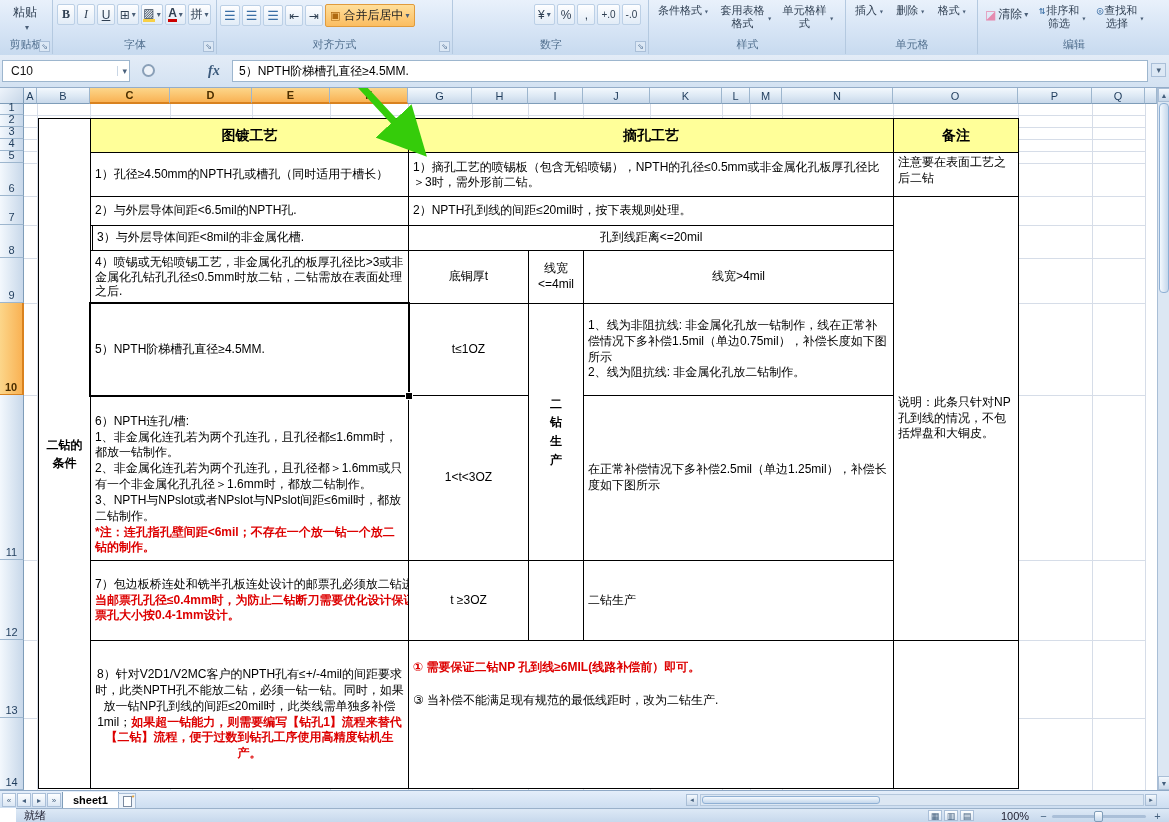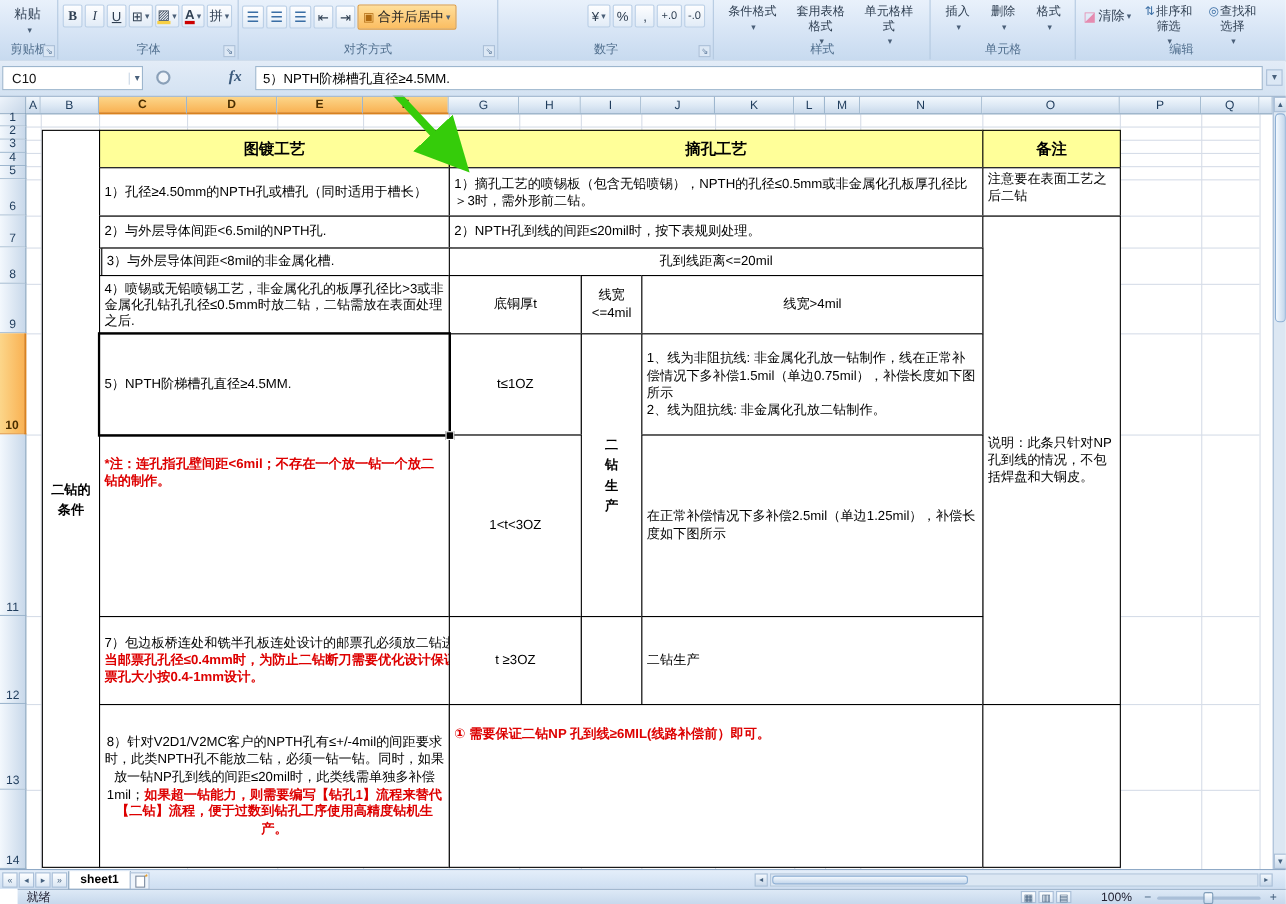--- a/index.html
+++ b/index.html
@@ -12,23 +12,23 @@
     border-bottom:1px solid #94adc9;z-index:20;}
   .rgroup{position:absolute;top:0;height:54px;border-right:1px solid #b4c9e0;box-sizing:border-box;}
   .glabel{position:absolute;bottom:2px;left:0;right:0;text-align:center;
     font-size:11px;color:#52708f;white-space:nowrap;}
   .launcher{position:absolute;right:2px;bottom:2px;font-size:8px;line-height:9px;
     color:#5d7a9c;border:1px solid #aabfd8;background:#dce8f5;padding:0 1px;cursor:pointer;}
   .rrow{position:absolute;top:4px;left:3px;right:3px;display:flex;align-items:center;}
   .rb{display:inline-flex;align-items:center;justify-content:center;height:21px;min-width:18px;
     margin-right:2px;padding:0 3px;font-size:12px;color:#2f3f52;border:1px solid #bcd0e6;
     border-radius:2px;background:linear-gradient(#fefeff,#e2ecf7);box-sizing:border-box;}
-  .rb2{display:inline-flex;flex-direction:column;align-items:center;justify-content:flex-start;
+  .rb2{display:inline-flex;align-items:center;justify-content:flex-start;
     margin:0 3px;padding:1px 2px;font-size:11px;line-height:13px;color:#2f3f52;width:52px;
-    text-align:center;word-break:break-all;}
+    text-align:center;word-break:break-all;font-family:Liberation Mono, monospace;}
   .dd{font-size:8px;margin-left:2px;color:#4a5f78;}
   .bold{font-family:"Liberation Serif",serif;font-weight:bold;}
   .italic{font-family:"Liberation Serif",serif;font-style:italic;}
   .underl{text-decoration:underline;}
   .fillicon{border-bottom:3px solid #f7d046;line-height:11px;}
   .fonticon{border-bottom:3px solid #cc0000;line-height:11px;font-weight:bold;}
   .alico{color:#3a6ea5;font-size:13px;}
   .merge{display:inline-flex;align-items:center;height:21px;padding:0 4px;font-size:12px;
     color:#222;background:linear-gradient(#ffdf9b,#fbbd61);border:1px solid #e09b3d;border-radius:2px;}
   .mcic{color:#b06a10;margin-right:3px;font-size:11px;}
@@ -408,37 +408,41 @@
 &lt;=4mil</span></div>
     <div class="cell vc ctr" style="left:583px;top:250px;width:311px;height:54px"><span class="inner">线宽&gt;4mil</span></div>
 
     <div class="cell vc" style="left:90px;top:303px;width:319px;height:93px"><span class="inner">5）NPTH阶梯槽孔直径≥4.5MM.</span></div>
     <div class="cell vc ctr" style="left:408px;top:303px;width:121px;height:93px"><span class="inner">t≤1OZ</span></div>
     <div class="cell vert" style="left:528px;top:303px;width:56px;height:258px"><span class="inner">二钻生产</span></div>
     <div class="cell vc" style="left:583px;top:303px;width:311px;height:93px"><span class="inner">1、线为非阻抗线: 非金属化孔放一钻制作，线在正常补偿情况下多补偿1.5mil（单边0.75mil），补偿长度如下图所示
 2、线为阻抗线: 非金属化孔放二钻制作。</span></div>
 
     <div class="cell" style="left:90px;top:395px;width:319px;height:166px">
-      <span class="red blk">*注：连孔指孔壁间距&lt;6mil；不存在一个放一钻一个放二钻的制作。</span>
+      <span>6）NPTH连孔/槽:
+1、非金属化连孔若为两个孔连孔，且孔径都≤1.6mm时，都放一钻制作。
+2、非金属化连孔若为两个孔连孔，且孔径都＞1.6mm或只有一个非金属化孔孔径＞1.6mm时，都放二钻制作。
+3、NPTH与NPslot或者NPslot与NPslot间距≤6mil时，都放二钻制作。</span><span class="red blk">*注：连孔指孔壁间距&lt;6mil；不存在一个放一钻一个放二钻的制作。</span>
     </div>
     <div class="cell vc ctr" style="left:408px;top:395px;width:121px;height:166px"><span class="inner">1&lt;t&lt;3OZ</span></div>
     <div class="cell vc" style="left:583px;top:395px;width:311px;height:166px"><span class="inner">在正常补偿情况下多补偿2.5mil（单边1.25mil），补偿长度如下图所示</span></div>
 
     <div class="cell vc" style="left:90px;top:560px;width:347px;height:81px">
       <span class="inner"><span>7）包边板桥连处和铣半孔板连处设计的邮票孔必须放二钻进行.</span><span class="red">当邮票孔孔径≤0.4mm时，为防止二钻断刀需要优化设计保证邮票孔大小按0.4-1mm设计。</span></span>
     </div>
     <div class="cell vc ctr" style="left:408px;top:560px;width:121px;height:81px"><span class="inner">t ≥3OZ</span></div>
     <div class="cell" style="left:528px;top:560px;width:56px;height:81px"></div>
     <div class="cell vc" style="left:583px;top:560px;width:311px;height:81px"><span class="inner">二钻生产</span></div>
 
     <div class="cell vc ctr" style="left:90px;top:640px;width:319px;height:149px">
       <span class="inner"><span>8）针对V2D1/V2MC客户的NPTH孔有≤+/-4mil的间距要求时，此类NPTH孔不能放二钻，必须一钻一钻。同时，如果放一钻NP孔到线的间距≤20mil时，此类线需单独多补偿1mil；</span><span class="red">如果超一钻能力，则需要编写【钻孔1】流程来替代【二钻】流程，便于过数到钻孔工序使用高精度钻机生产。</span></span>
     </div>
     <div class="cell" style="left:408px;top:640px;width:486px;height:149px">
       <div class="r8l red">① 需要保证二钻NP 孔到线≥6MIL(线路补偿前）即可。</div>
+      <div class="r8l">③ 当补偿不能满足现有规范的最低线距时，改为二钻生产.</div>
       
       
     </div>
     <div class="cell" style="left:893px;top:640px;width:126px;height:149px"></div>
   </div>
 
 
   <div class="selbox"></div>
   <div class="selhandle"></div>
 

